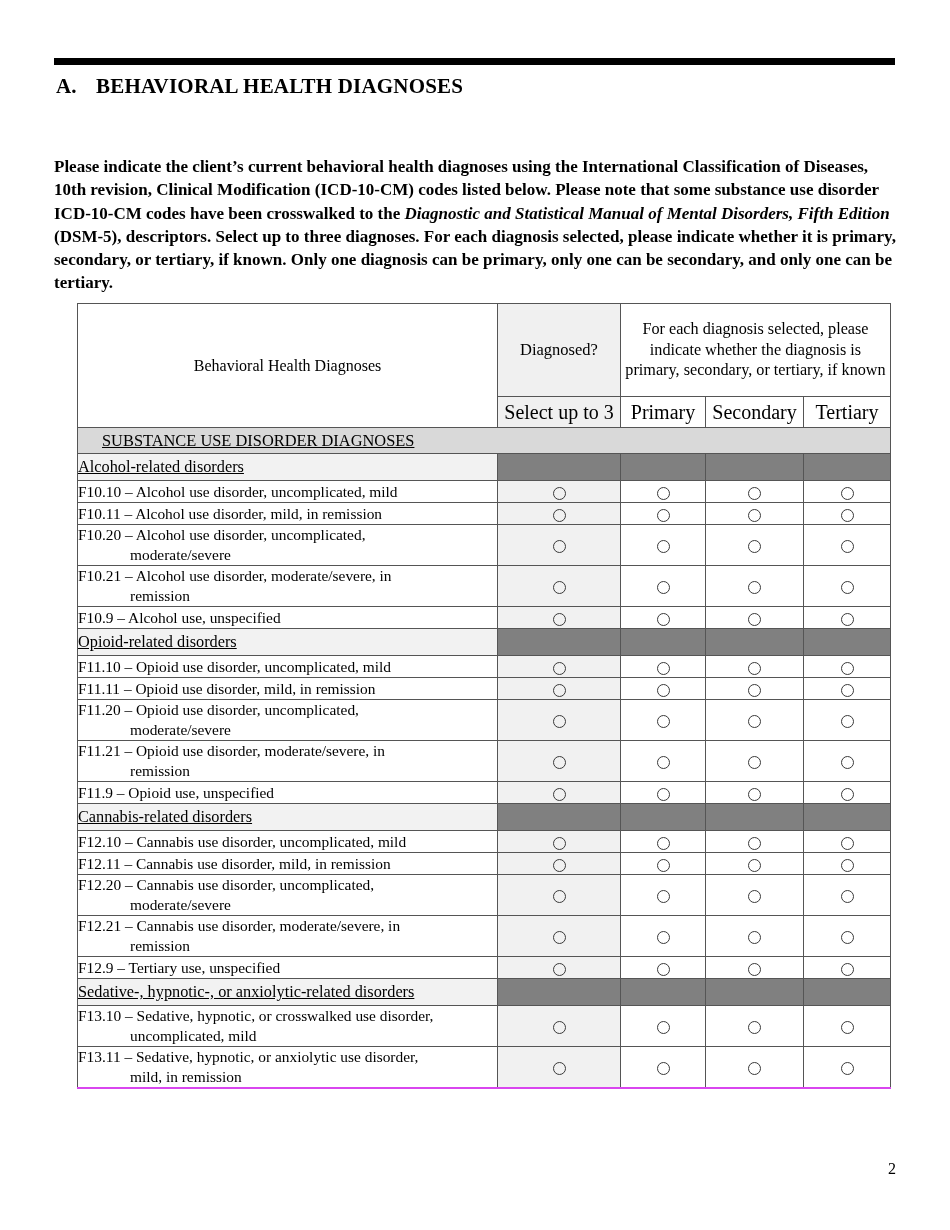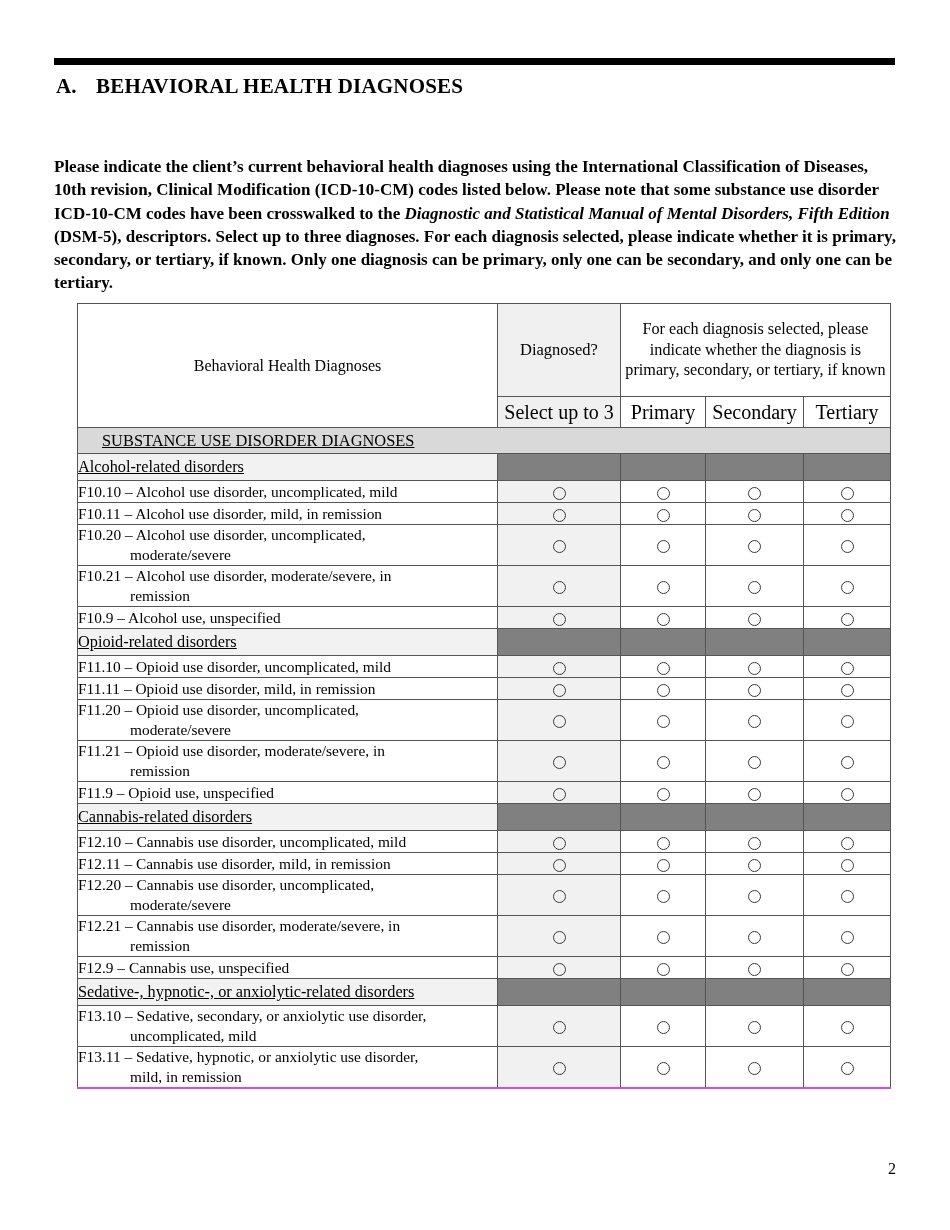--- a/index.html
+++ b/index.html
@@ -391,37 +391,37 @@
               <span class="hang">F12.21 – Cannabis use disorder, moderate/severe, in</span>
               <span class="cont">remission</span>
             </td>
             <td class="radio-sel"><span class="ring"></span></td>
             <td class="radio"><span class="ring"></span></td>
             <td class="radio"><span class="ring"></span></td>
             <td class="radio"><span class="ring"></span></td>
           </tr>
           <tr class="r1">
             <td class="dx">
-              <span class="hang">F12.9 – Cannabis use, unspecified</span>
+              <span class="hang">F12.9 – Tertiary use, unspecified</span>
             </td>
             <td class="radio-sel"><span class="ring"></span></td>
             <td class="radio"><span class="ring"></span></td>
             <td class="radio"><span class="ring"></span></td>
             <td class="radio"><span class="ring"></span></td>
           </tr>
           <tr>
             <td class="sub-head"><span class="u">Sedative-, hypnotic-, or anxiolytic-related disorders</span></td>
             <td class="sub-fill"></td>
             <td class="sub-fill"></td>
             <td class="sub-fill"></td>
             <td class="sub-fill"></td>
           </tr>
           <tr class="r2">
             <td class="dx">
-              <span class="hang">F13.10 – Sedative, secondary, or anxiolytic use disorder,</span>
+              <span class="hang">F13.10 – Sedative, hypnotic, or crosswalked use disorder,</span>
               <span class="cont">uncomplicated, mild</span>
             </td>
             <td class="radio-sel"><span class="ring"></span></td>
             <td class="radio"><span class="ring"></span></td>
             <td class="radio"><span class="ring"></span></td>
             <td class="radio"><span class="ring"></span></td>
           </tr>
           <tr class="r2 lastrow">
             <td class="dx">
               <span class="hang">F13.11 – Sedative, hypnotic, or anxiolytic use disorder,</span>

